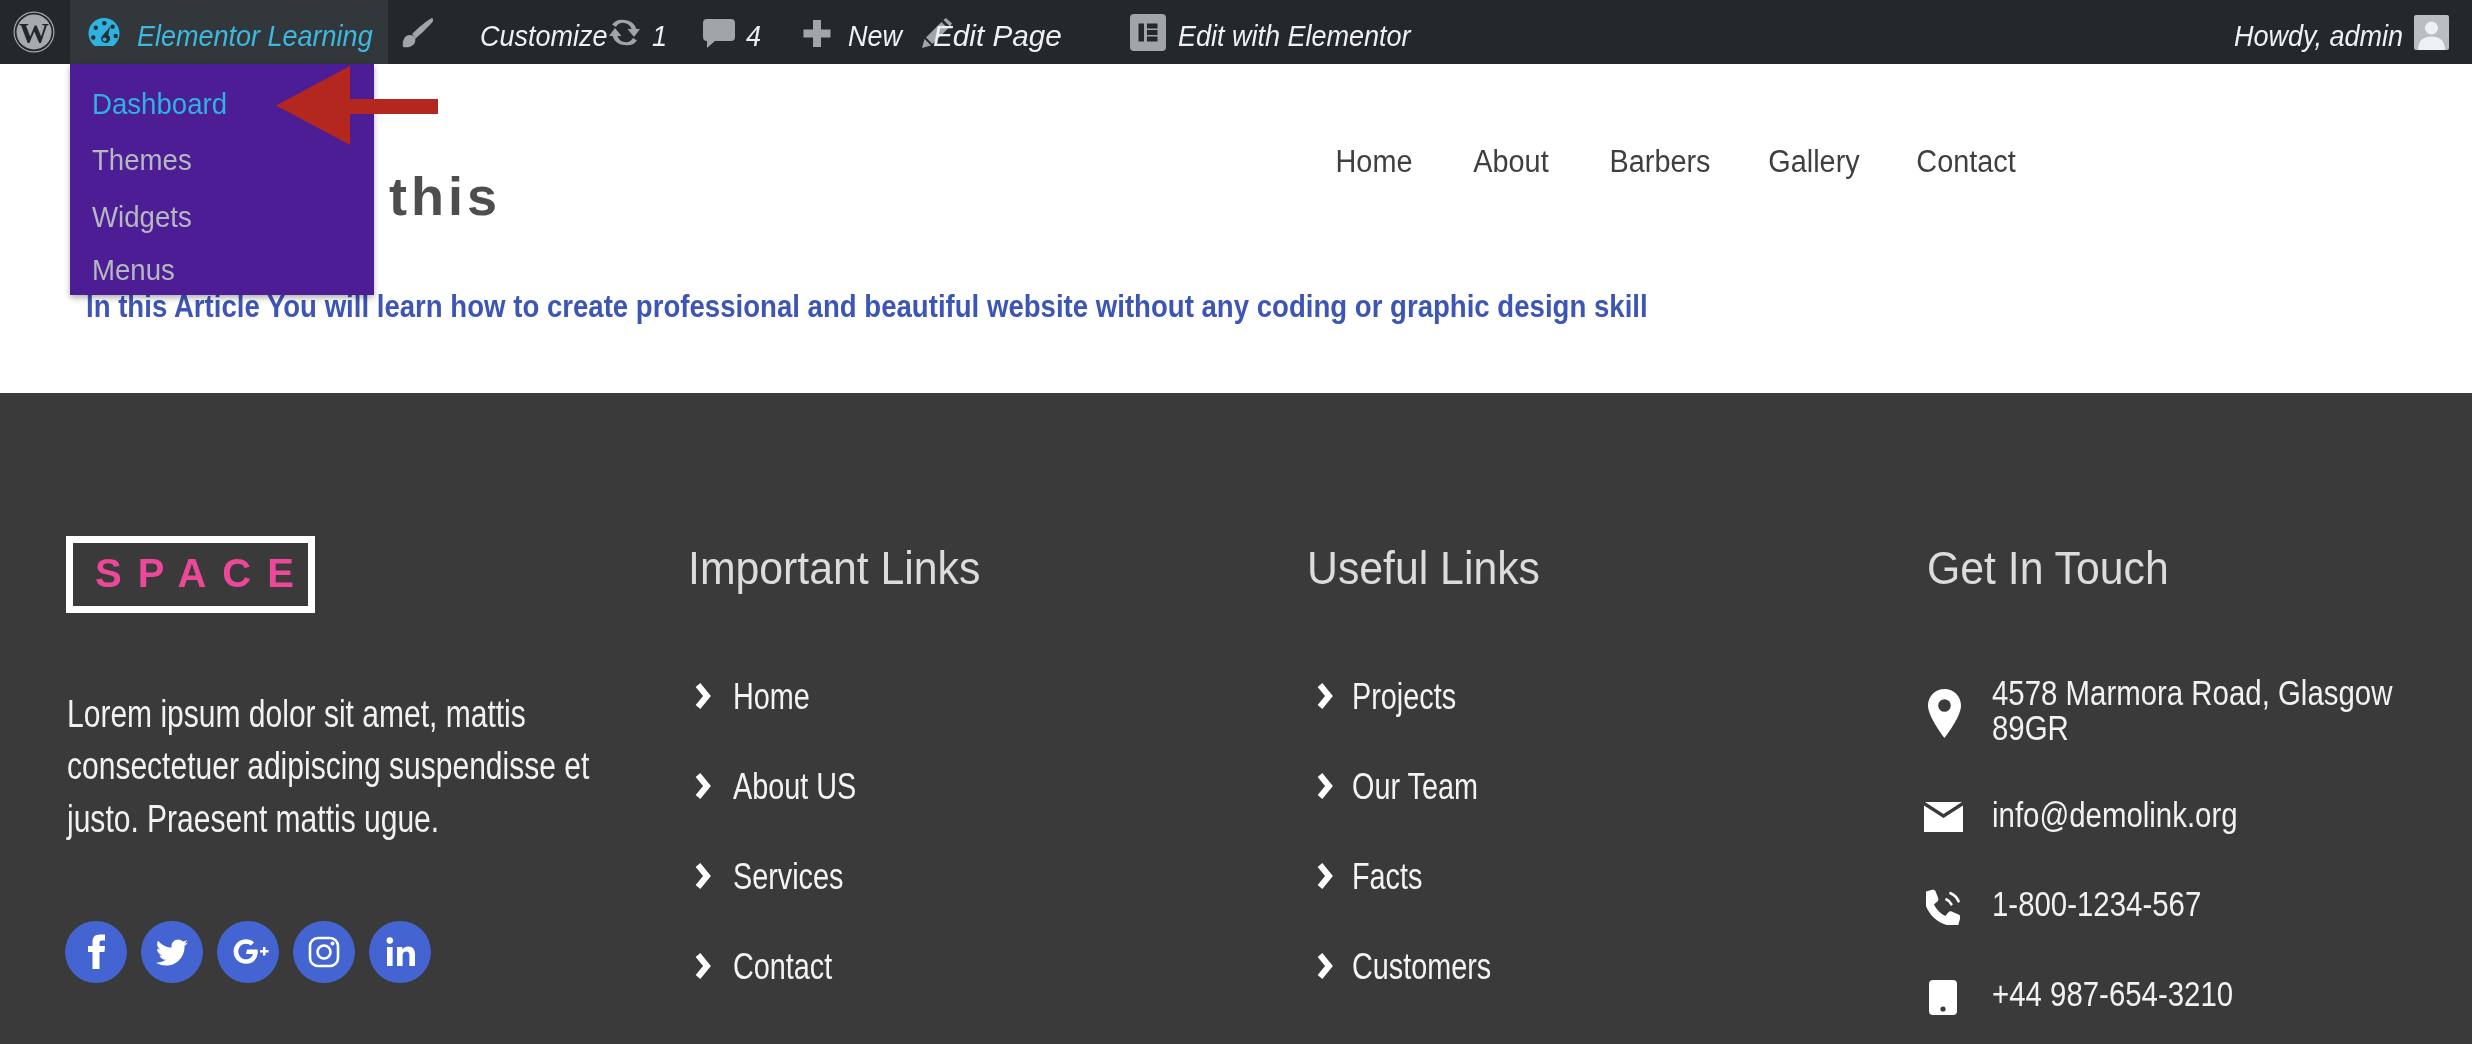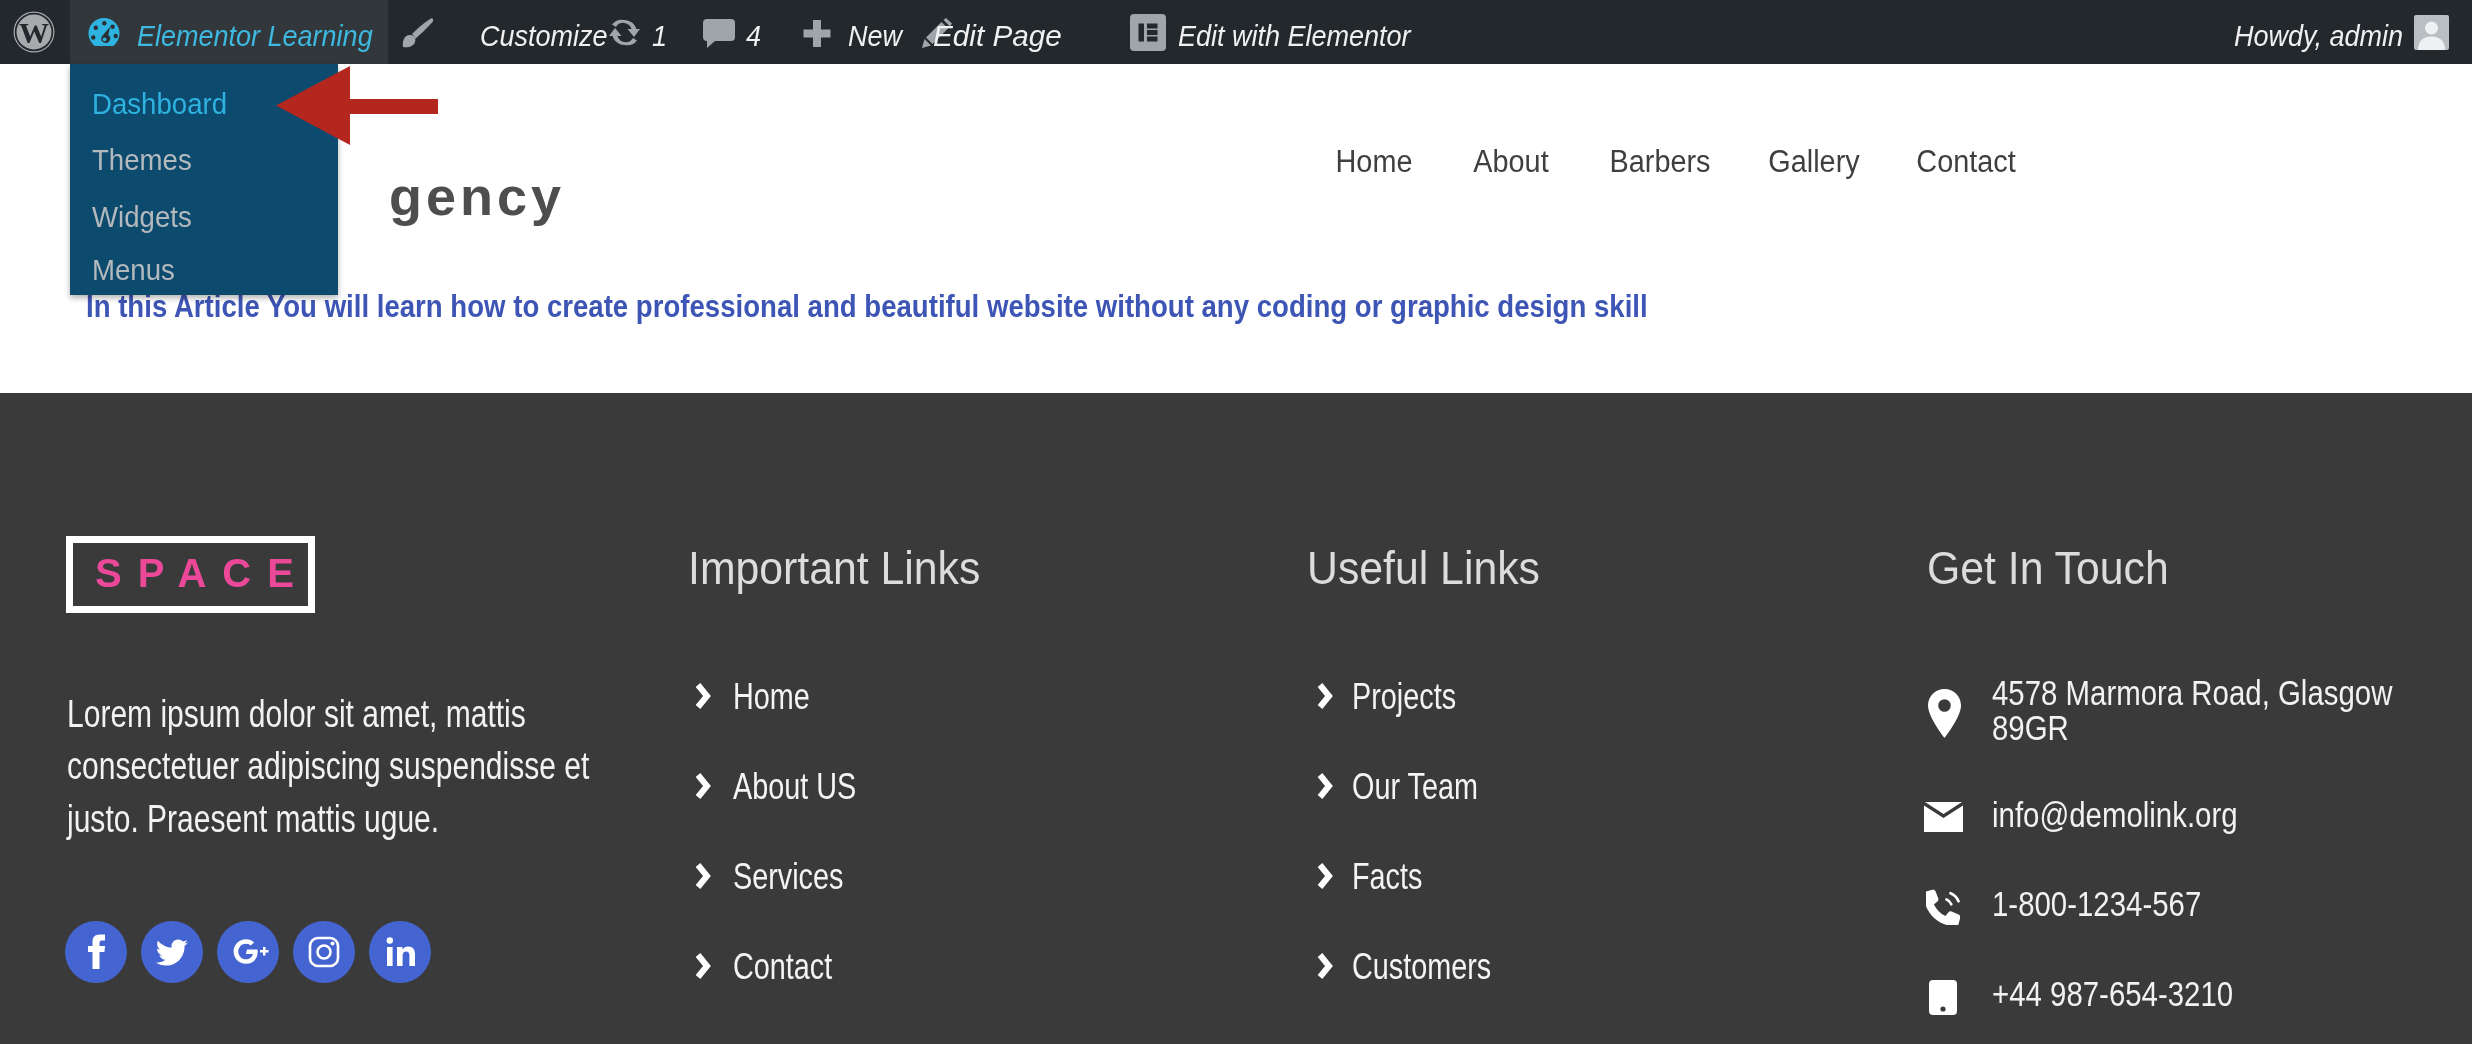--- a/index.html
+++ b/index.html
@@ -8,21 +8,21 @@
   #page { position:relative; width:2472px; height:1044px; overflow:hidden; }
   .abs { position:absolute; }
 
   
   #adminbar { position:absolute; left:0; top:0; width:2472px; height:64px; background:#23282d; z-index:20; }
   .abtxt { position:absolute; top:19px; font-size:30px; color:#f0f0f1; white-space:nowrap;font-style:italic; }
   .abx { display:inline-block; transform:scaleX(0.9); transform-origin:0 50%; }
   #elhover { position:absolute; left:70px; top:0; width:318px; height:64px; background:#32373c; }
 
   
-  #dropdown { position:absolute; left:70px; top:64px; width:268px; height:231px; background:#0c4a6e; z-index:30; box-shadow:0 3px 6px rgba(0,0,0,0.3); }
+  #dropdown { position:absolute; left:70px; top:64px; width:304px; height:231px; background:#4c1d95; z-index:30; box-shadow:0 3px 6px rgba(0,0,0,0.3); }
   .ddi { position:absolute; left:22px; font-size:30px; color:#b4b9be; white-space:nowrap; transform:scaleX(0.92); transform-origin:0 0; }
 
   
   .nav { position:absolute; top:144px; font-size:31px; color:#3f3f3f; white-space:nowrap; transform:translateX(-50%) scaleX(0.93); }
   #quote { position:absolute; left:2077px; top:115px; width:358px; height:91px; background:#4464d1; border-radius:46px; color:#fff; text-align:center; }
   #quote span { display:inline-block; font-size:31px; line-height:91px; transform:scaleX(0.93); }
   #gency { position:absolute; left:389px; top:164.5px; font-size:54px; font-weight:bold; letter-spacing:4px; color:#4e4e4e; z-index:1; }
   #headline { position:absolute; left:86px; top:289px; font-size:31px; font-weight:bold; color:#3d55b5; white-space:nowrap; display:block; transform:scaleX(0.89); transform-origin:0 0; }
 
   
@@ -33,21 +33,21 @@
   .fhead { position:absolute; top:540px; font-size:47px; color:#dcdcdc; white-space:nowrap; transform:scaleX(0.91); transform-origin:0 0; }
   .fitem { position:absolute; font-size:36px; color:#f4f4f4; white-space:nowrap; transform:scaleX(0.8); transform-origin:0 0; }
   .gitem { position:absolute; left:1992px; font-size:35px; line-height:34.5px; color:#f2f2f2; white-space:nowrap; transform:scaleX(0.84); transform-origin:0 0; }
   .chev { position:absolute; width:16px; height:30px; }
   .soc { position:absolute; top:921px; width:62px; height:62px; border-radius:50%; background:#4464d1; }
 </style>
 </head>
 <body>
 <div id="page">
 
-  <div id="gency">gency</div>
+  <div id="gency">this</div>
   <span class="nav" style="left:1374px;">Home</span>
   <span class="nav" style="left:1511px;">About</span>
   <span class="nav" style="left:1660px;">Barbers</span>
   <span class="nav" style="left:1814px;">Gallery</span>
   <span class="nav" style="left:1966px;">Contact</span>
   <div id="headline">In this Article You will learn how to create professional and beautiful website without any coding or graphic design skill</div>
 
   <div id="footer"></div>
   <div id="spacebox"></div>
   <div id="spacetxt">SPACE</div>

